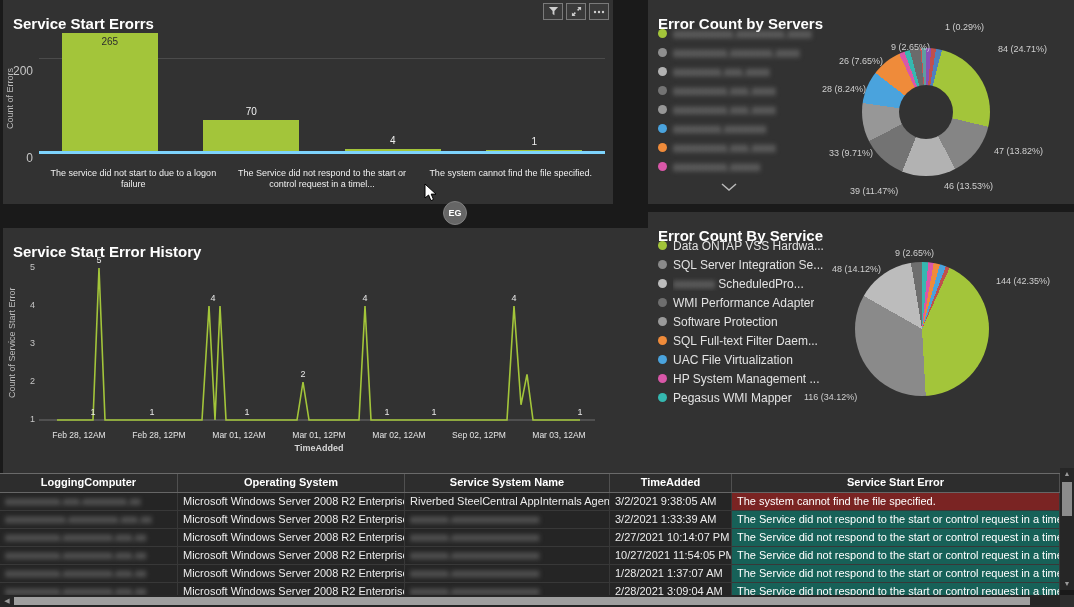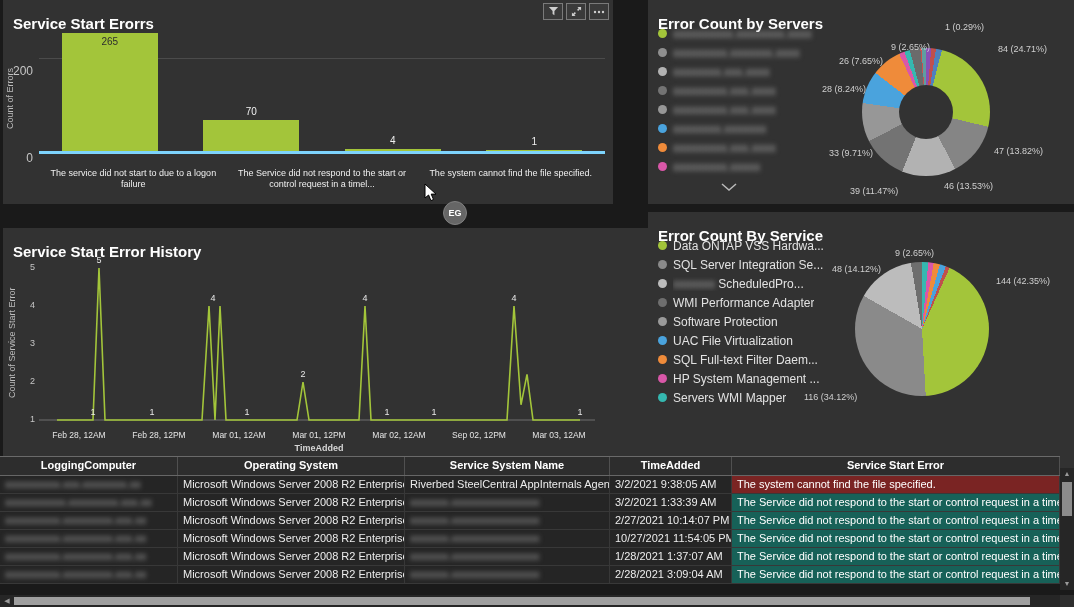--- a/index.html
+++ b/index.html
@@ -33,21 +33,21 @@
   .hole{position:absolute;inset:37px;border-radius:50%;background:#323232;}
   .callout{position:absolute;font-size:9px;color:#cfcfcf;line-height:1.15;}
   .drill{position:absolute;cursor:pointer;}
   
   #line-svg{position:absolute;left:36px;top:28px;}
   .ytick-line{position:absolute;left:18px;width:14px;text-align:right;font-size:9px;color:#c6c6c6;}
   #line-xticks{position:absolute;left:36px;top:202px;width:560px;display:flex;}
   .line-xtick{flex:1;text-align:center;font-size:8.5px;color:#e6e6e6;white-space:nowrap;}
   #line-xlabel{position:absolute;left:36px;top:215px;width:560px;text-align:center;font-size:9px;font-weight:700;color:#d6d6d6;}
   
-  .table-wrap{position:absolute;left:0;top:456px;width:1060px;background:#fde047;}
+  .table-wrap{position:absolute;left:0;top:473px;width:1060px;background:#fde047;}
   .thead,.tr{display:grid;grid-template-columns:178px 227px 205px 122px 328px;}
   .thead{height:18px;background:#2d2d2d;border-top:1px solid #6a6a6a;border-bottom:1px solid #666;}
   .th{font-size:11px;font-weight:700;color:#fff;text-align:center;line-height:17px;border-right:1px solid #505050;white-space:nowrap;overflow:hidden;cursor:pointer;}
   .tr{height:17px;background:#252525;border-bottom:1px solid #383838;cursor:pointer;}
   .td{font-size:11px;color:#ececec;line-height:16px;padding:0 5px;border-right:1px solid #383838;white-space:nowrap;overflow:hidden;}
   
   .vscroll{position:absolute;left:1060px;top:468px;width:14px;height:122px;background:#262626;}
   .vscroll .arrow{position:absolute;left:0;width:14px;height:12px;font-size:7px;color:#9a9a9a;text-align:center;line-height:12px;cursor:pointer;}
   .vthumb{position:absolute;left:2px;top:14px;width:10px;height:34px;background:#8c8c8c;cursor:grab;}
   .hscroll{position:absolute;left:0;top:595px;width:1074px;height:12px;background:#262626;}
@@ -223,34 +223,34 @@
         </div>
         <div class="legend-item">
           <div class="dot" style="background: rgb(110, 110, 110);"></div>
           <div class="legend-label">WMI Performance Adapter</div>
         </div>
         <div class="legend-item">
           <div class="dot" style="background: rgb(154, 154, 154);"></div>
           <div class="legend-label">Software Protection</div>
         </div>
         <div class="legend-item">
+          <div class="dot" style="background: rgb(239, 139, 58);"></div>
+          <div class="legend-label">SQL Full-text Filter Daem...</div>
+        </div>
+        <div class="legend-item">
           <div class="dot" style="background: rgb(74, 163, 221);"></div>
           <div class="legend-label">UAC File Virtualization</div>
         </div>
         <div class="legend-item">
-          <div class="dot" style="background: rgb(239, 139, 58);"></div>
-          <div class="legend-label">SQL Full-text Filter Daem...</div>
-        </div>
-        <div class="legend-item">
           <div class="dot" style="background: rgb(217, 87, 168);"></div>
           <div class="legend-label">HP System Management ...</div>
         </div>
         <div class="legend-item">
           <div class="dot" style="background: rgb(53, 184, 176);"></div>
-          <div class="legend-label">Servers WMI Mapper</div>
+          <div class="legend-label">Pegasus WMI Mapper</div>
         </div>
       </div>
     <div class="pie" id="service-pie-circle" style="left: 207px; top: 50px; width: 134px; height: 134px; background: conic-gradient(rgb(53, 184, 176) 0%, rgb(53, 184, 176) 1.5%, rgb(217, 87, 168) 1.5%, rgb(217, 87, 168) 2.8%, rgb(239, 139, 58) 2.8%, rgb(239, 139, 58) 4.3%, rgb(74, 163, 221) 4.3%, rgb(74, 163, 221) 5.8%, rgb(192, 80, 77) 5.8%, rgb(192, 80, 77) 6.76%, rgb(163, 197, 58) 6.76%, rgb(163, 197, 58) 49.11%, rgb(138, 138, 138) 49.11%, rgb(138, 138, 138) 83.23%, rgb(188, 188, 188) 83.23%, rgb(188, 188, 188) 97.35%, rgb(110, 110, 110) 97.35%, rgb(110, 110, 110) 100%);"></div>
     <div class="callout" style="left:247px;top:36px;">9 (2.65%)</div>
     <div class="callout" style="left:348px;top:64px;">144 (42.35%)</div>
     <div class="callout" style="left:184px;top:52px;width:50px;">48 (14.12%)</div>
     <div class="callout" style="left:156px;top:180px;">116 (34.12%)</div>
   </section>
 
   <div class="table-wrap">

